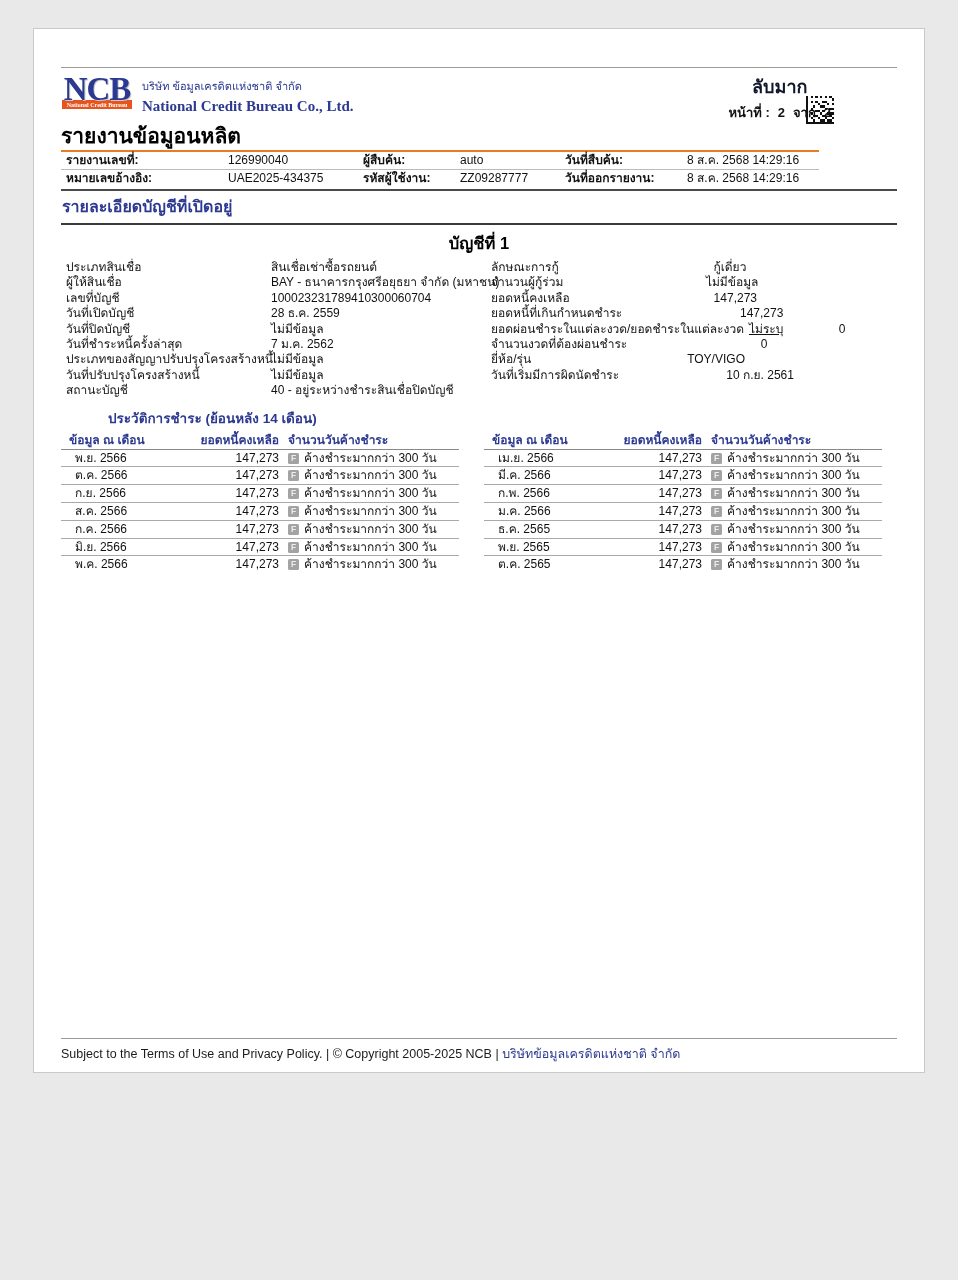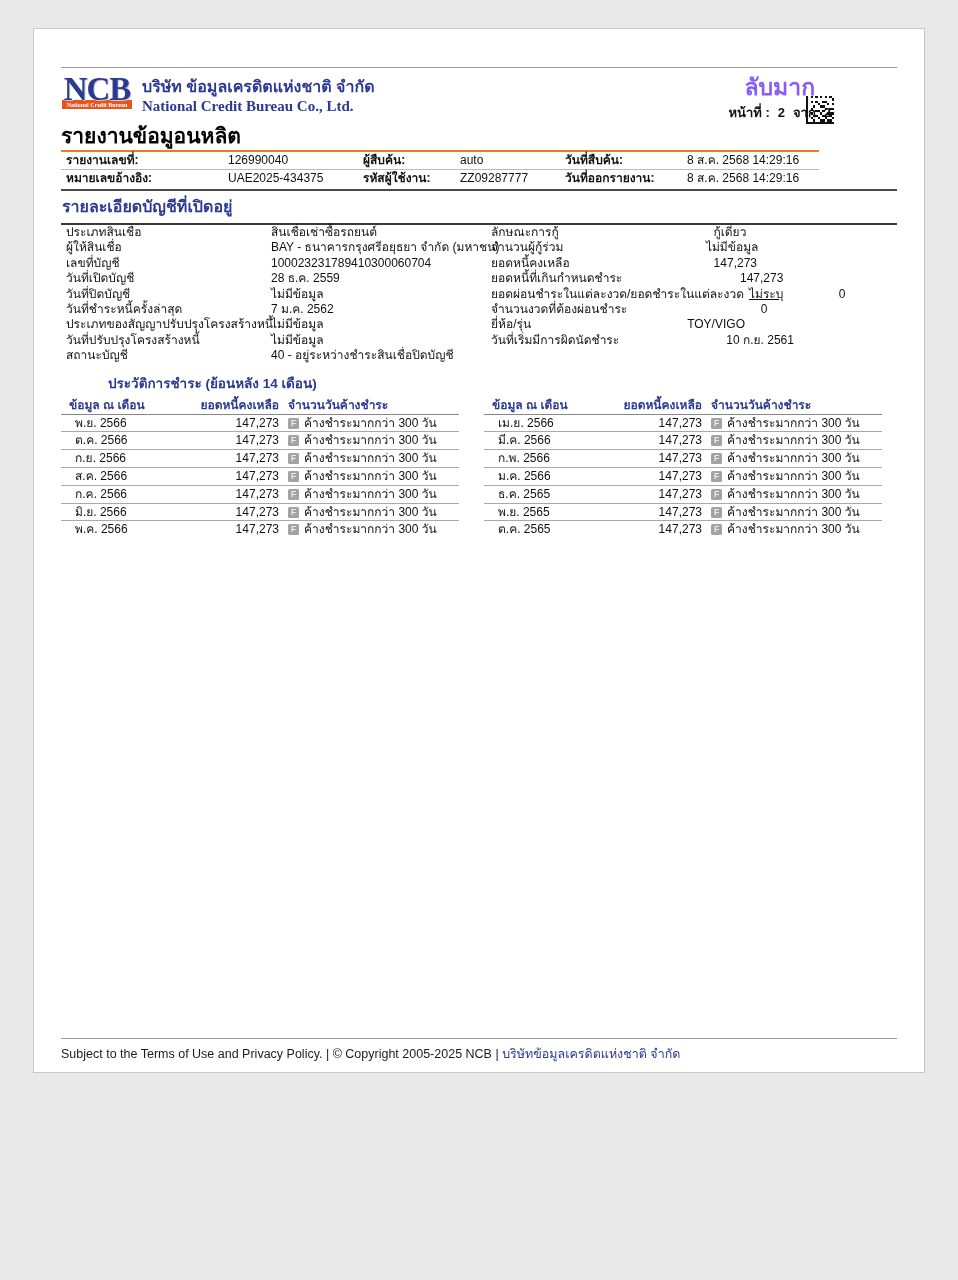--- a/index.html
+++ b/index.html
@@ -26,27 +26,27 @@
     font-weight:bold; font-size:33px; line-height:30px; letter-spacing:-1px;
     color:#2b3990; text-shadow:1px 1px 0 #c9c9c9;
   }
   .ncb-banner {
     margin-top:-5px; height:11px; line-height:11px; background:#e8541e;
     border:1px solid #fff; color:#fff; font-weight:bold; font-size:6px;
     font-family:"Liberation Serif","DejaVu Serif",serif;
     text-align:center; white-space:nowrap; overflow:hidden;
   }
   .company { margin-left:9px; padding-top:3px; }
-  .company-th { color:#2b3990; font-weight:bold; font-size:16px; line-height:19px; }
+  .company-th { color:#2b3990; font-weight:normal; font-size:11px; line-height:19px; }
   .company-en {
     color:#2b3990; font-weight:bold; font-size:15px; line-height:20px;
     font-family:"Liberation Serif","DejaVu Serif",serif;
   }
   .conf-block { margin-left:auto; margin-right:62px; text-align:center; padding-top:0px; }
-  .confidential { color:#8b5cf6; font-weight:bold; font-size:23px; line-height:26px; }
+  .confidential { color:#0f172a; font-weight:bold; font-size:18px; line-height:26px; }
   .pageline { font-weight:bold; font-size:13px; color:#111; margin-top:2px; white-space:nowrap; }
   .pageline span { margin:0 4px; }
 
   
   .report-title { font-size:21px; font-weight:bold; color:#000; margin-top:1px; line-height:24px; }
   .orangeline { border-top:2.5px solid #e87d25; margin-right:78px; margin-top:2px; }
   .meta-grid {
     display:grid; grid-template-columns:162px 135px 97px 105px 122px auto;
     margin-right:78px; font-size:12px; line-height:17px; align-items:center;
   }
@@ -141,20 +141,21 @@
       <div>ZZ09287777</div>
       <div class="meta-label">วันที่ออกรายงาน:</div>
       <div>8 ส.ค. 2568 14:29:16</div>
     </div>
 
     <div class="darkline"></div>
 
     <div class="section-title">รายละเอียดบัญชีที่เปิดอยู่</div>
     <div class="darkline2"></div>
 
+    <div class="account-no">บัญชีที่ 1</div>
 
     <div class="acc-rows">
 
         <div class="acc-row">
           <div>ประเภทสินเชื่อ</div>
           <div>สินเชื่อเช่าซื้อรถยนต์</div>
           <div><span>ลักษณะการกู้</span></div>
           <div class="acc-rvalue">กู้เดี่ยว</div>
         </div>
 

